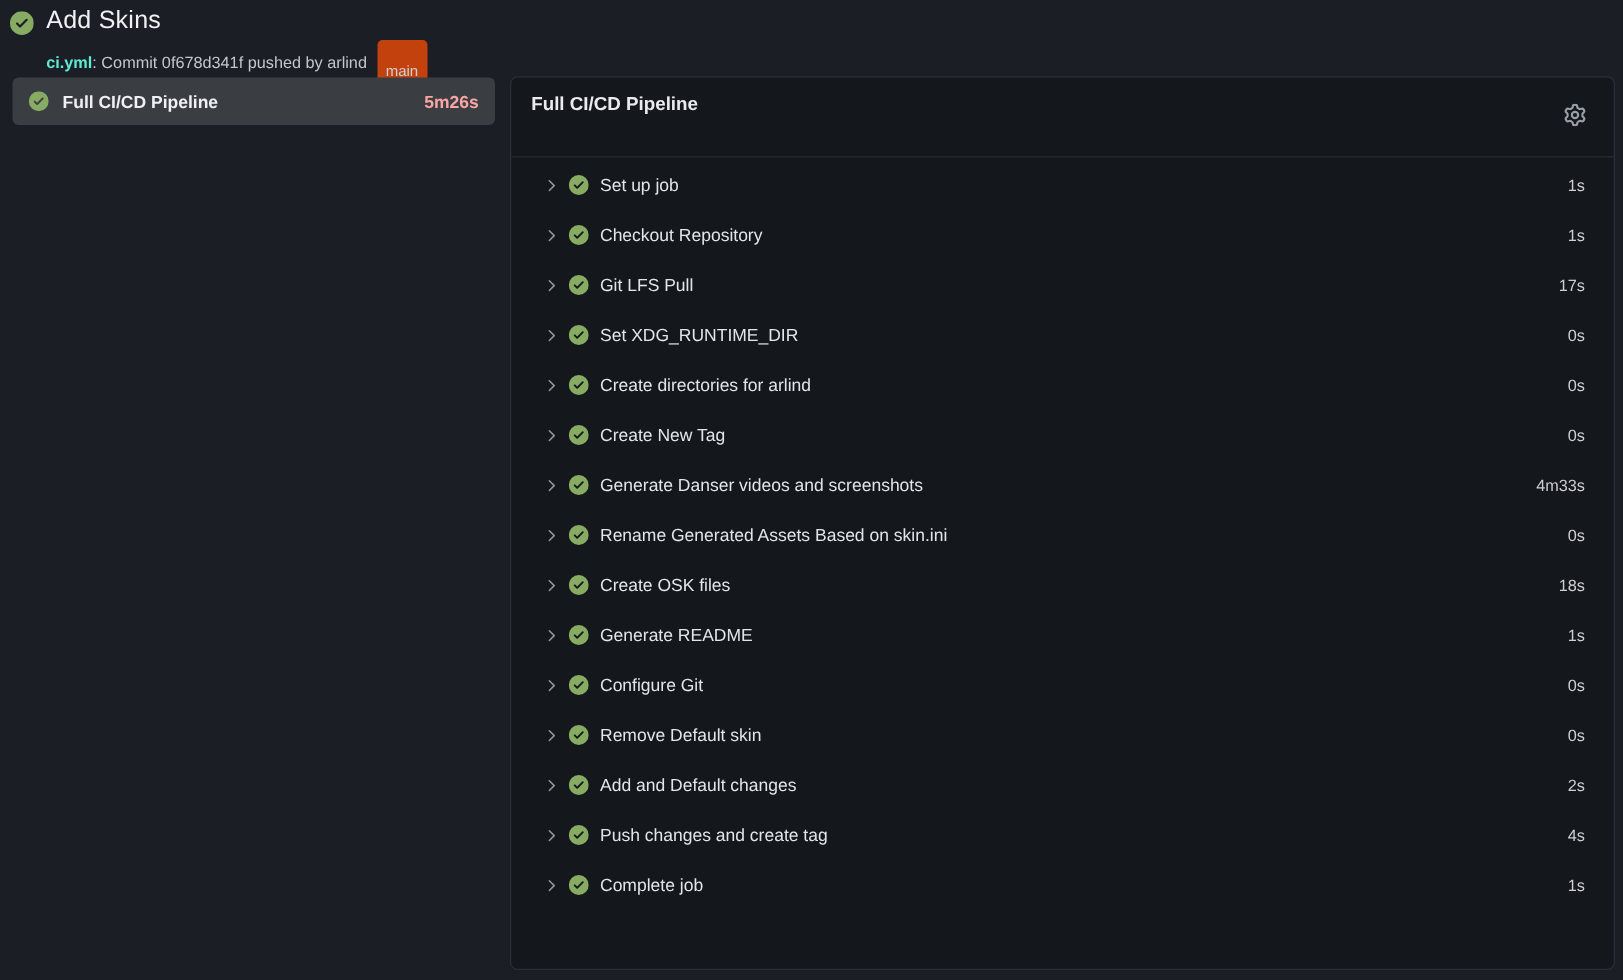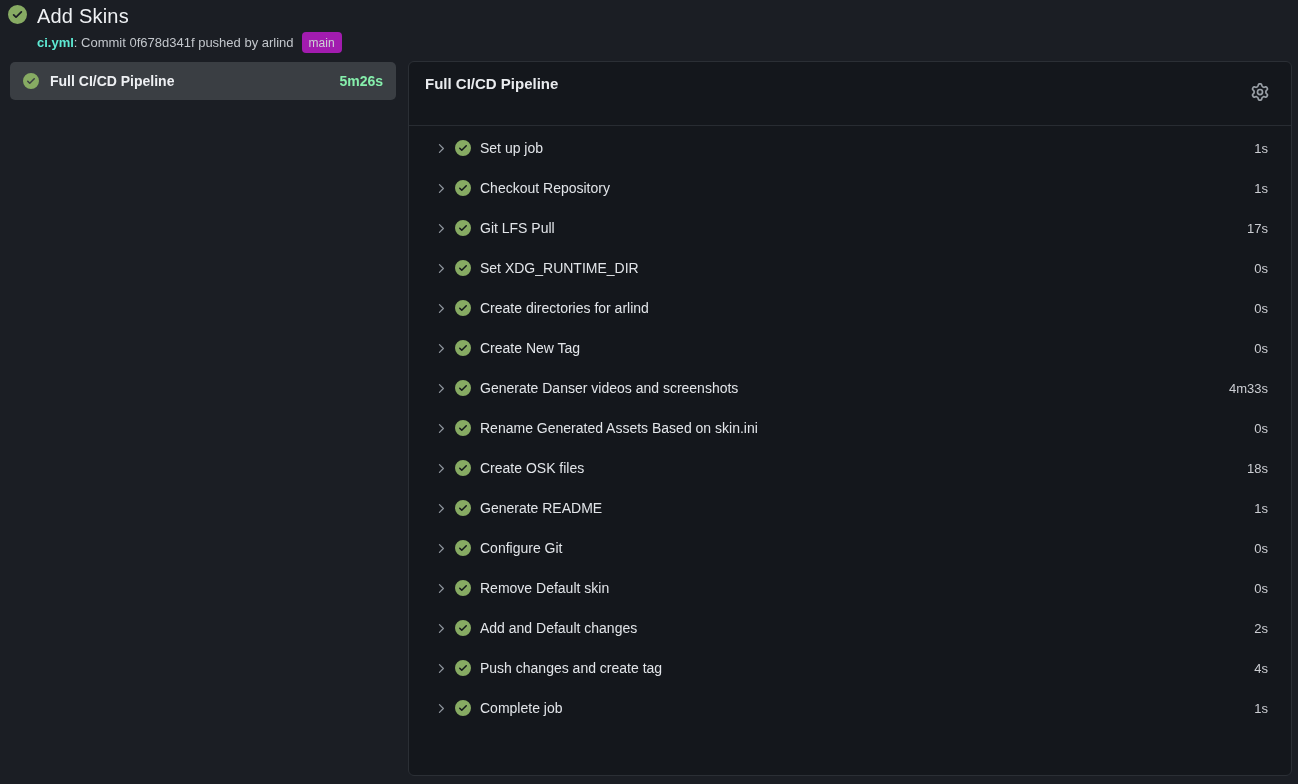--- a/index.html
+++ b/index.html
@@ -5,35 +5,35 @@
   * { margin:0; padding:0; box-sizing:border-box; }
   html,body { width:1298px; height:784px; }
   body {
     background:#1b1e24;
     font-family:"Liberation Sans", sans-serif;
     position:relative;
     overflow:hidden;
   }
   
   .run-header { position:absolute; left:8px; top:5px; }
-  .title-row { display:flex; align-items:flex-start; gap:10px; }
+  .title-row { display:flex; align-items:flex-end; gap:10px; }
   .title-status-icon { width:19px; height:19px; flex:0 0 auto; display:flex; }
   .run-title { font-size:20px; font-weight:500; color:#eff1f4; letter-spacing:.2px; }
   .subtitle-row { margin-left:29px; margin-top:4px; display:flex; align-items:center; gap:8px;
                   font-size:13px; color:#c3c7cc; }
   .subtitle-row b { color:#5eead4; }
-  .branch-badge { background:#a21caf; color:#ced1d5; font-size:12px; line-height:1;
-                  padding:5px 7px 4px; border-radius:4px; cursor:pointer;text-align:right; }
+  .branch-badge { background:#c2410c; color:#ced1d5; font-size:12px; line-height:1;
+                  padding:19px 7px 4px; border-radius:4px; cursor:pointer;text-align:right; }
   
   .job-card { position:absolute; left:10px; top:62px; width:386px; height:38px;
               background:#3a3e43; border-radius:5px; display:flex; align-items:center;
               padding:0 13px; gap:11px; cursor:pointer; }
   .job-status-icon { width:16px; height:16px; flex:0 0 auto; display:flex; }
   .job-name { flex:1; font-size:14px; font-weight:bold; color:#eef0f3; }
-  .job-duration { font-size:14px; font-weight:bold; color:#86efac; }
+  .job-duration { font-size:14px; font-weight:bold; color:#fca5a5; }
   
   .panel { position:absolute; left:408px; top:61px; width:884px; height:715px;
            background:#14171c; border:1px solid #2b2f35; border-radius:6px; }
   .panel-header { height:64px; border-bottom:1px solid #282c32; padding:13px 16px 0;
                   display:flex; align-items:flex-start; }
   .panel-title-group { flex:1; }
   .panel-title { font-size:15px; font-weight:600; color:#e9ebee; }
   .panel-status { font-size:12px; color:#9aa0a7; margin-top:4px; }
   .gear-btn { width:20px; height:20px; margin-top:8px; margin-right:4px; color:#9aa0a7;
               background:none; border:none; cursor:pointer; display:flex; padding:0; }

